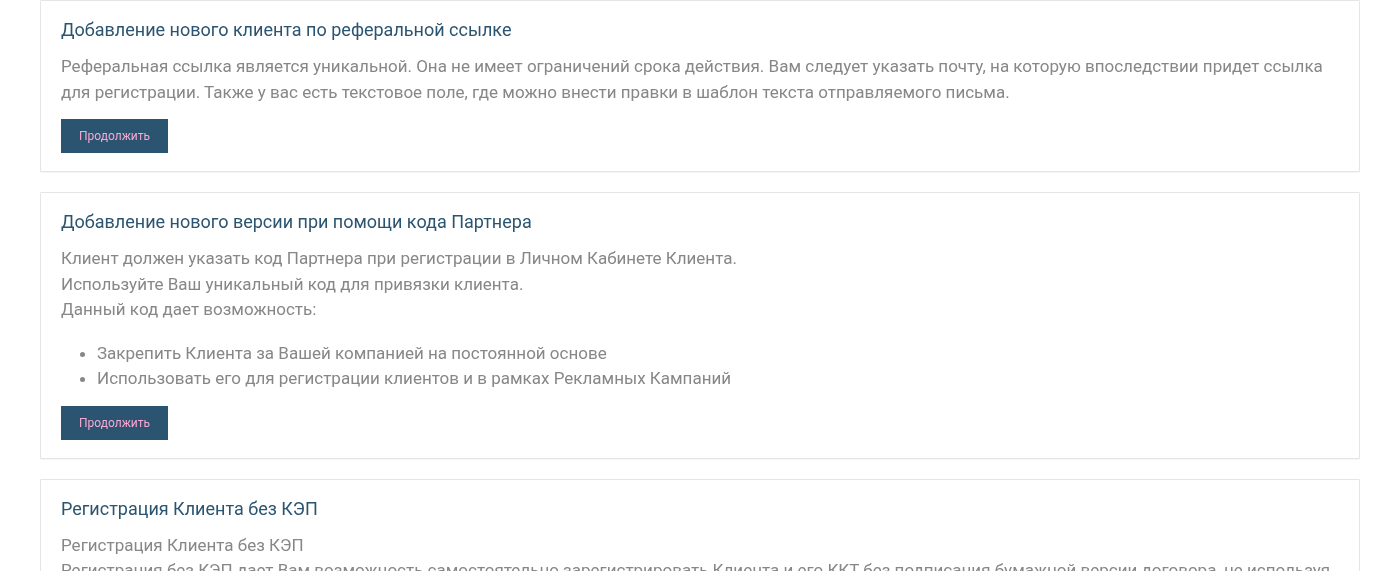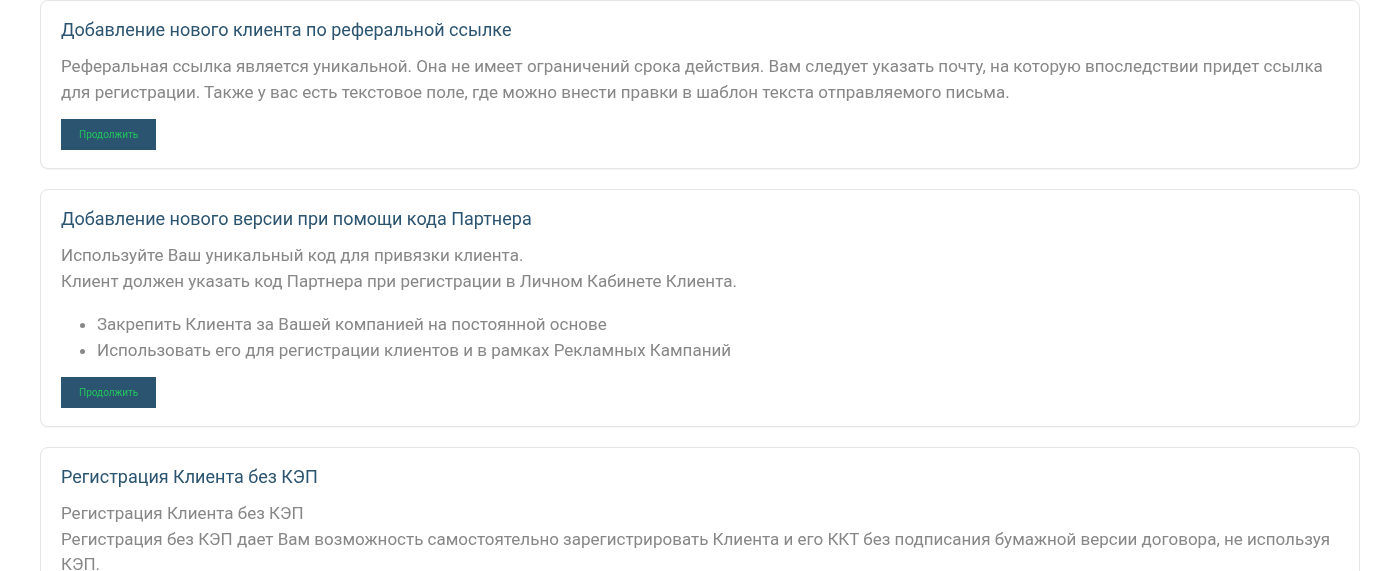--- a/index.html
+++ b/index.html
@@ -12,21 +12,21 @@
       background: #ffffff;
       padding: 0;
       width: 1400px;
     }
     .container {
       padding: 0 40px 20px 40px;
     }
     .card {
       background: #ffffff;
       border: 1px solid #e5e5e5;
-      border-radius: 8px;
+      border-radius: 1px;
       padding: 18px 20px 18px 20px;
       margin-bottom: 20px;
       box-shadow: 0 1px 1px rgba(0,0,0,0.04);
     }
     .card-title {
       font-size: 18px;
       font-weight: 400;
       color: #2b5470;
       margin-bottom: 14px;
     }
@@ -43,44 +43,45 @@
       padding-left: 36px;
       margin-top: 18px;
     }
     .card-body ul li {
       color: #878787;
       line-height: 1.5;
     }
     .btn {
       display: inline-block;
       background: #2b5470;
-      color: #22c55e;
+      color: #f9a8d4;
       border: none;
-      font-size: 10px;
+      font-size: 12px;
       padding: 10px 18px;
       cursor: pointer;
       font-family: inherit;
     }
   </style>
 </head>
 <body>
 
 <div class="container">
 
   <div class="card">
     <h2 class="card-title">Добавление нового клиента по реферальной ссылке</h2>
     <div class="card-body">Реферальная ссылка является уникальной. Она не имеет ограничений срока действия. Вам следует указать почту, на которую впоследствии придет ссылка для регистрации. Также у вас есть текстовое поле, где можно внести правки в шаблон текста отправляемого письма.</div>
     <button class="btn">Продолжить</button>
   </div>
 
   <div class="card">
     <h2 class="card-title">Добавление нового версии при помощи кода Партнера</h2>
     <div class="card-body">
+      <span class="line">Клиент должен указать код Партнера при регистрации в Личном Кабинете Клиента.</span>
       <span class="line">Используйте Ваш уникальный код для привязки клиента.</span>
-      <span class="line">Клиент должен указать код Партнера при регистрации в Личном Кабинете Клиента.</span>
+      <span class="line">Данный код дает возможность:</span>
       <ul>
         <li>Закрепить Клиента за Вашей компанией на постоянной основе</li>
         <li>Использовать его для регистрации клиентов и в рамках Рекламных Кампаний</li>
       </ul>
     </div>
     <button class="btn">Продолжить</button>
   </div>
 
   <div class="card">
     <h2 class="card-title">Регистрация Клиента без КЭП</h2>

